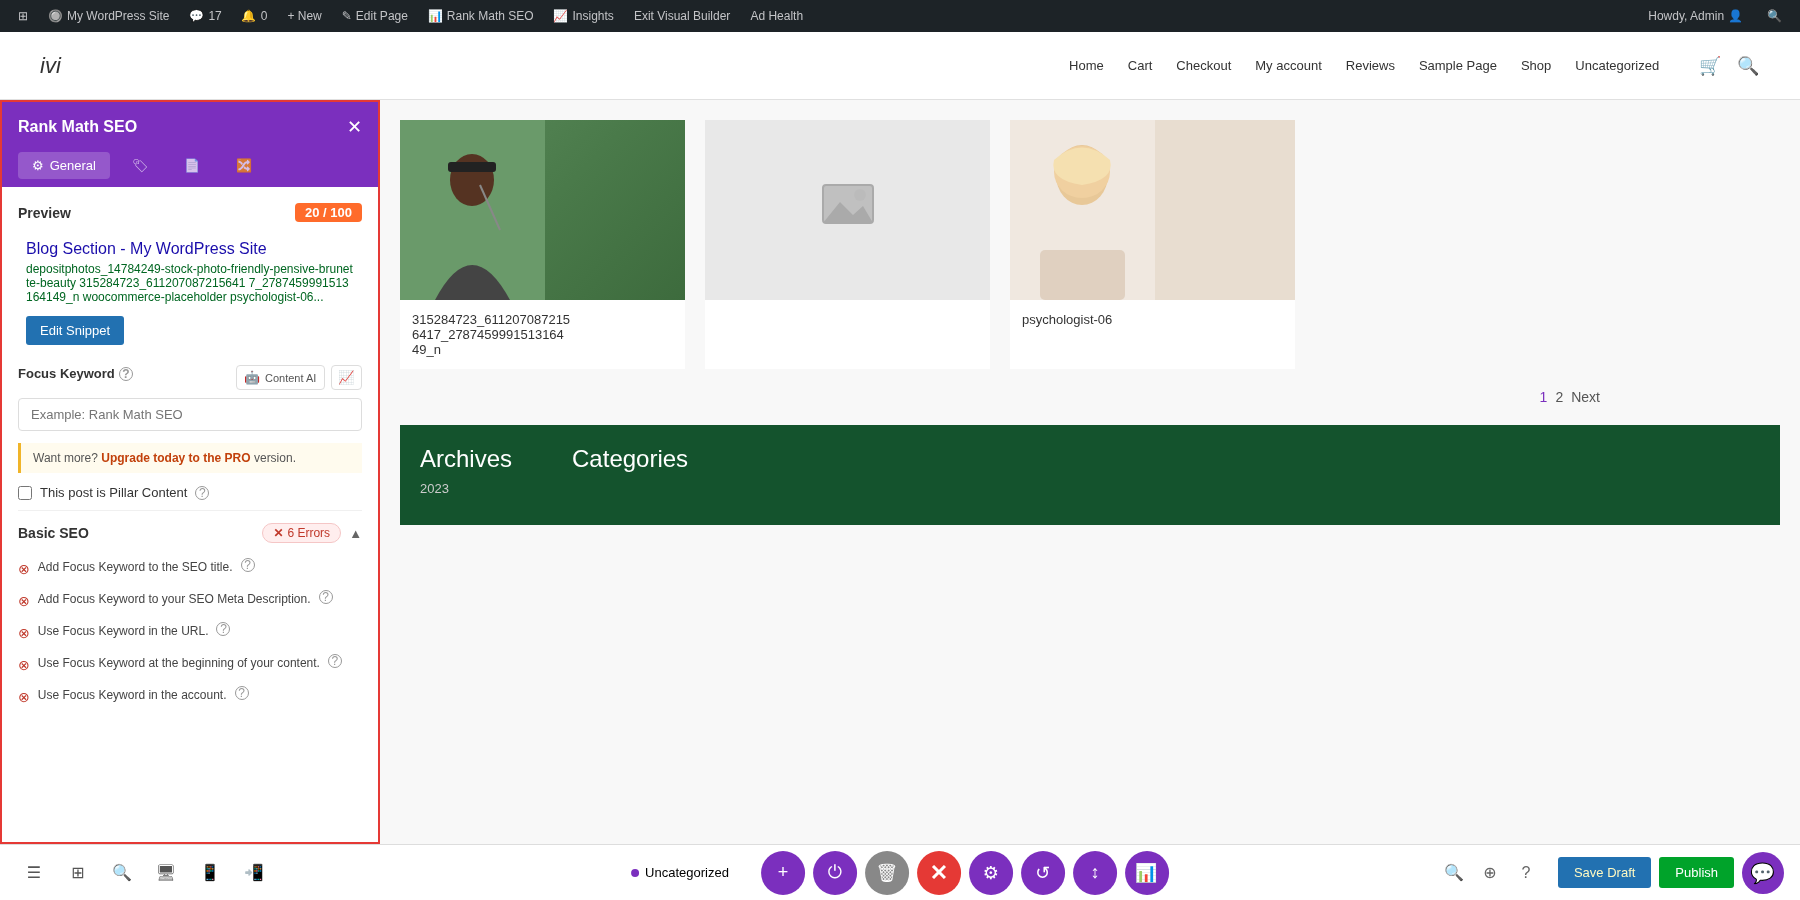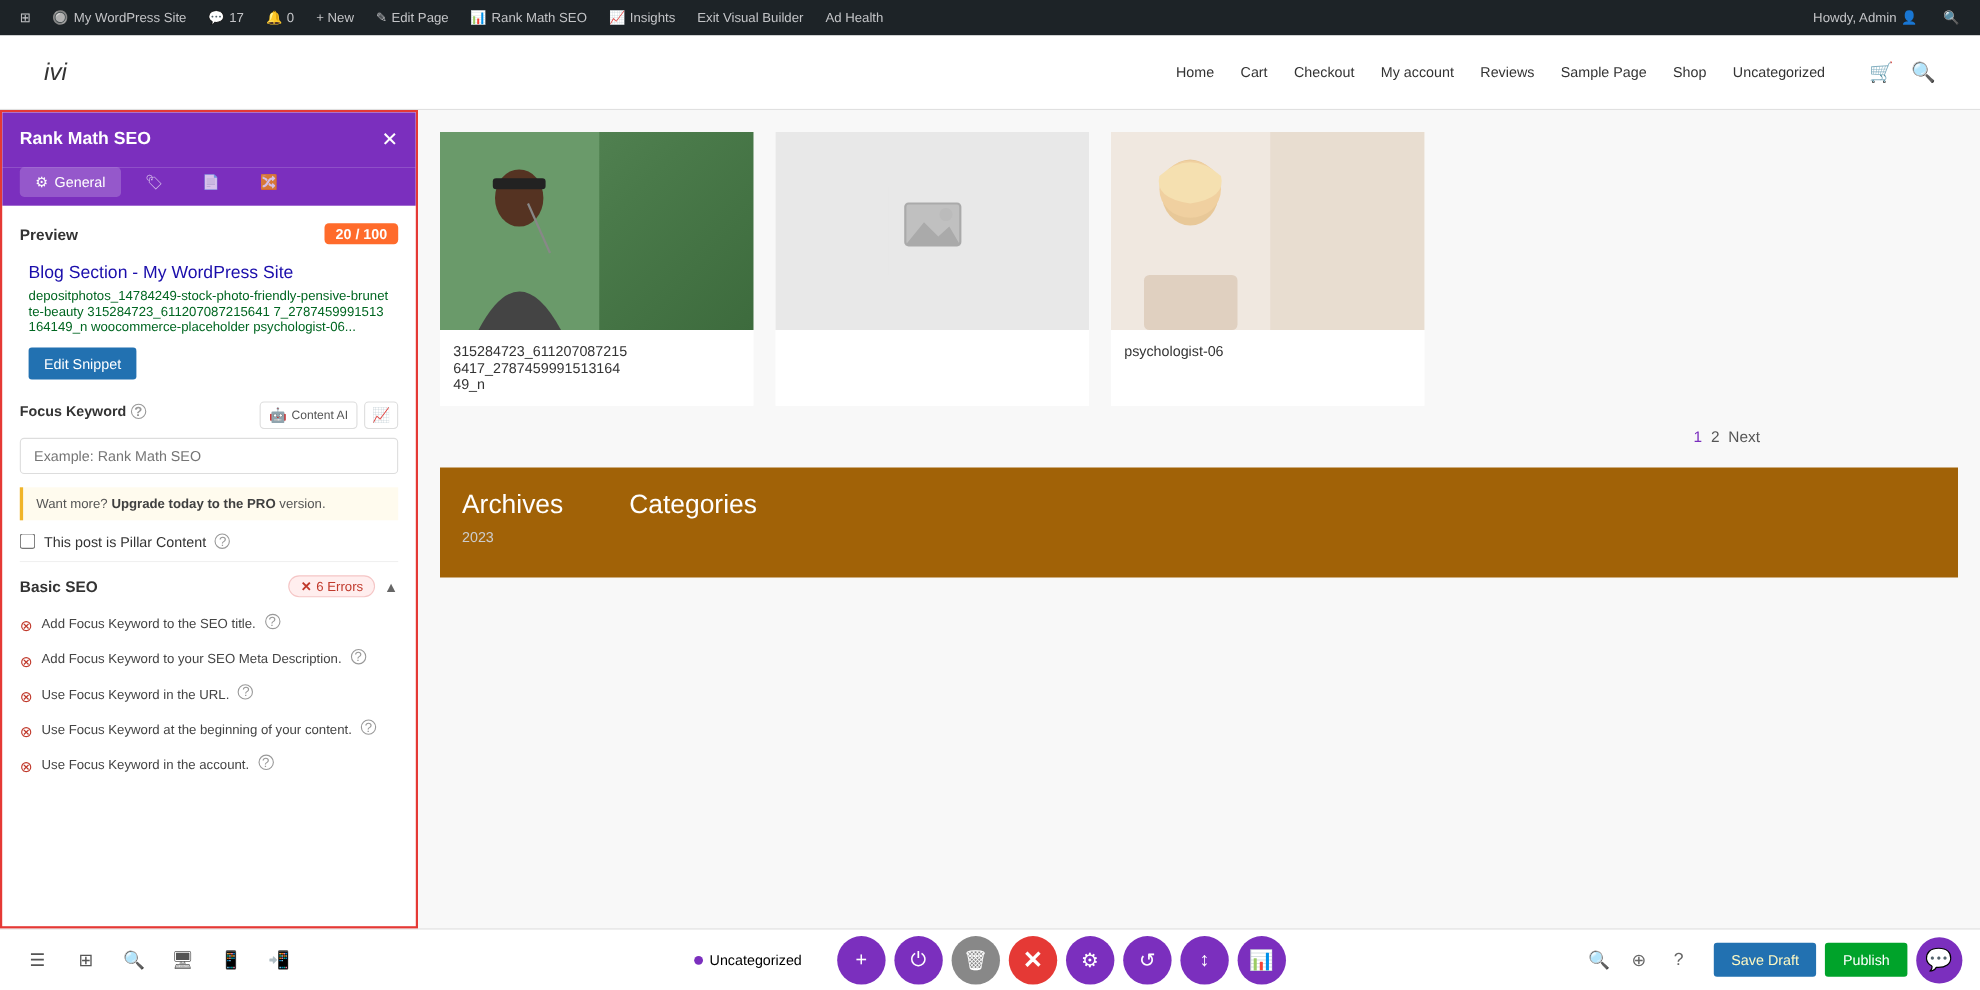--- a/index.html
+++ b/index.html
@@ -236,25 +236,25 @@
     }
 
     .upgrade-notice {
       background: #fffbee;
       border-left: 3px solid #f0b429;
       padding: 8px 12px;
       margin: 12px 0;
       font-size: 12px;
       color: #555;
     }
-    .upgrade-link { color: #404040; font-weight: 600; text-decoration: none; text-align: center; }
+    .upgrade-link { color: #c2410c; font-weight: 600; text-decoration: none; text-align: center; }
 
     .pillar-row {
       display: flex;
-      align-items: flex-start;
+      align-items: flex-end;
       gap: 8px;
       margin: 10px 0;
     }
     .pillar-checkbox { width: 14px; height: 14px; cursor: pointer; }
     .pillar-label { font-size: 13px; color: #333; }
 
     
     .basic-seo-header {
       display: flex;
       align-items: center;
@@ -334,21 +334,21 @@
     .page-num {
       color: #555;
       font-size: 14px;
       cursor: pointer;
     }
     .page-num.active { color: #7b2fbe; }
     .page-next { color: #555; font-size: 14px; cursor: pointer; }
 
     
     #dark-section {
-      background: #a16207;
+      background: #14532d;
       padding: 20px;
       color: #fff;
       min-height: 100px;
     }
     .categories-title { font-size: 24px; font-weight: 300; }
 
     
     #bottom-toolbar {
       background: #fff;
       height: 56px;

